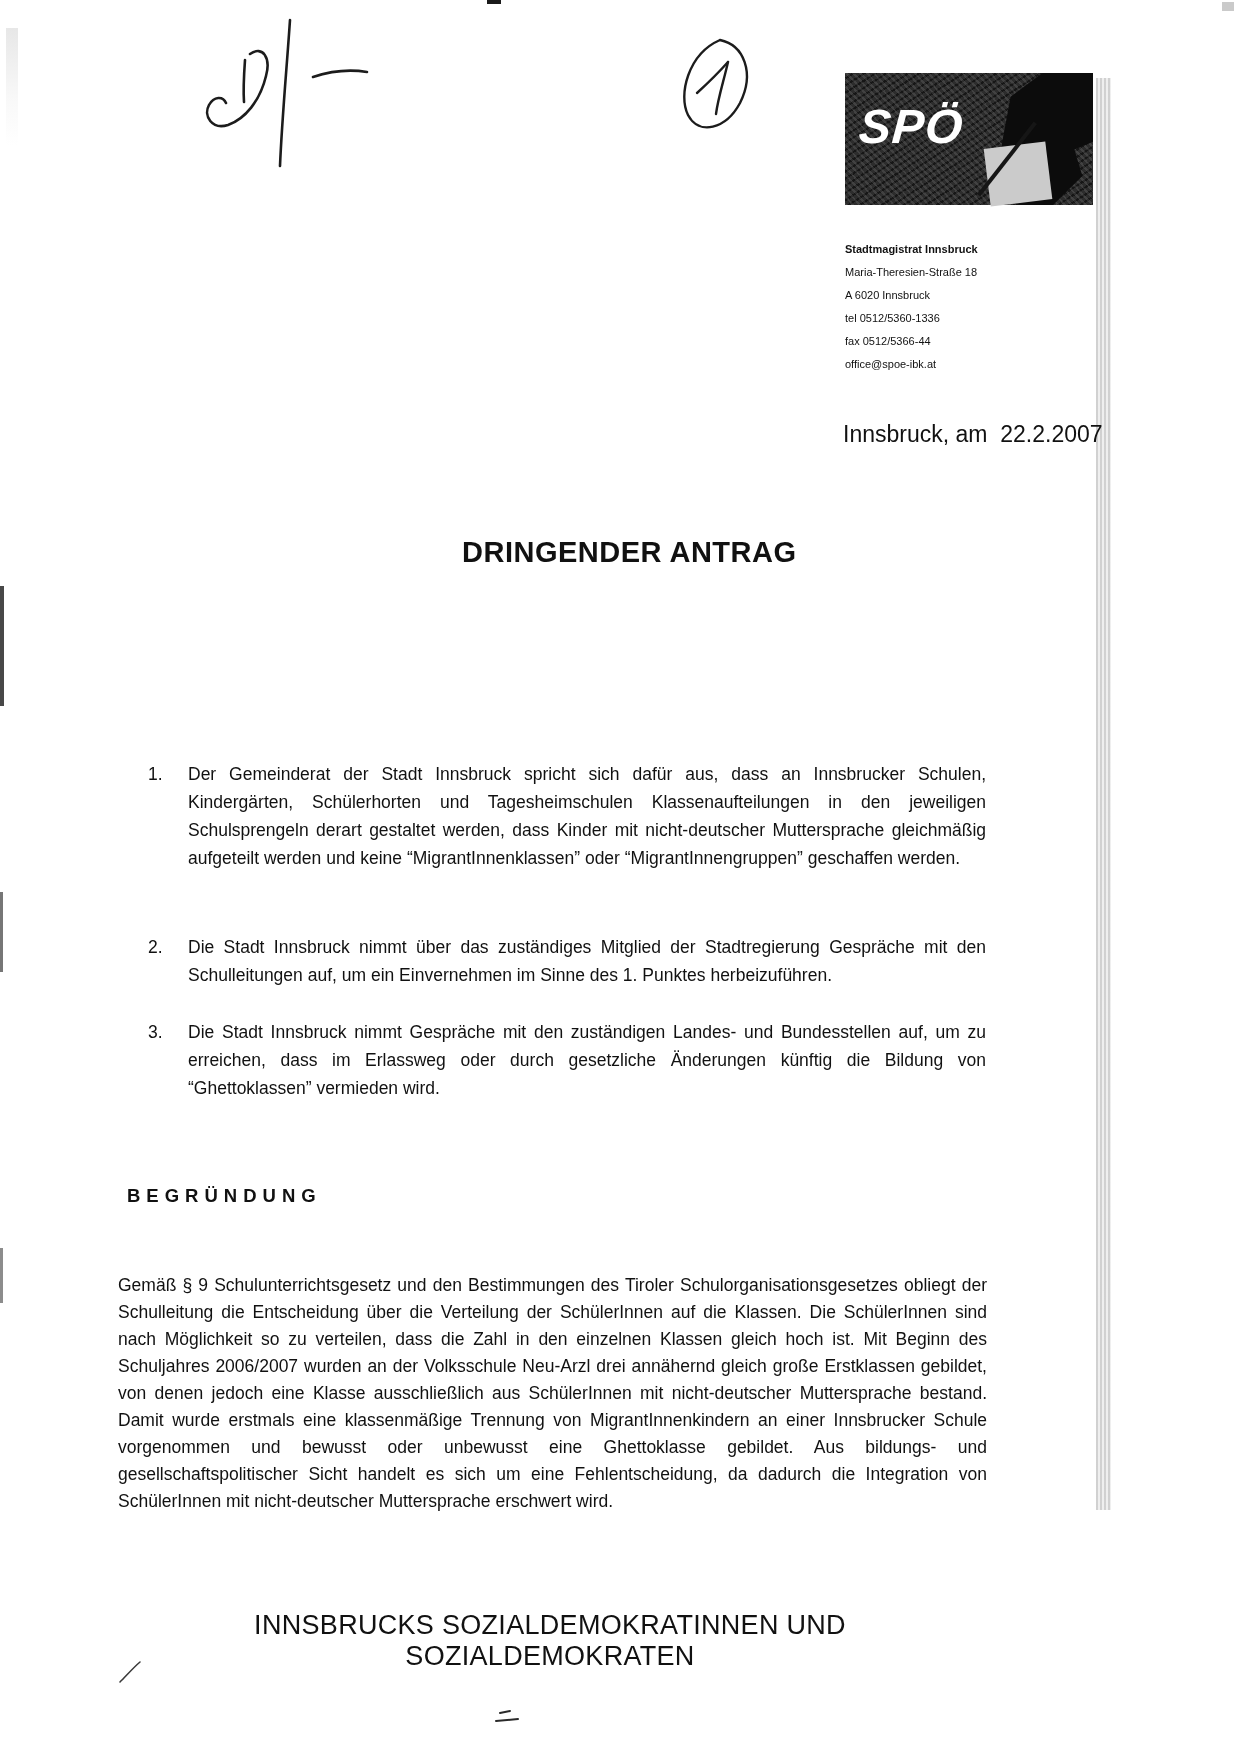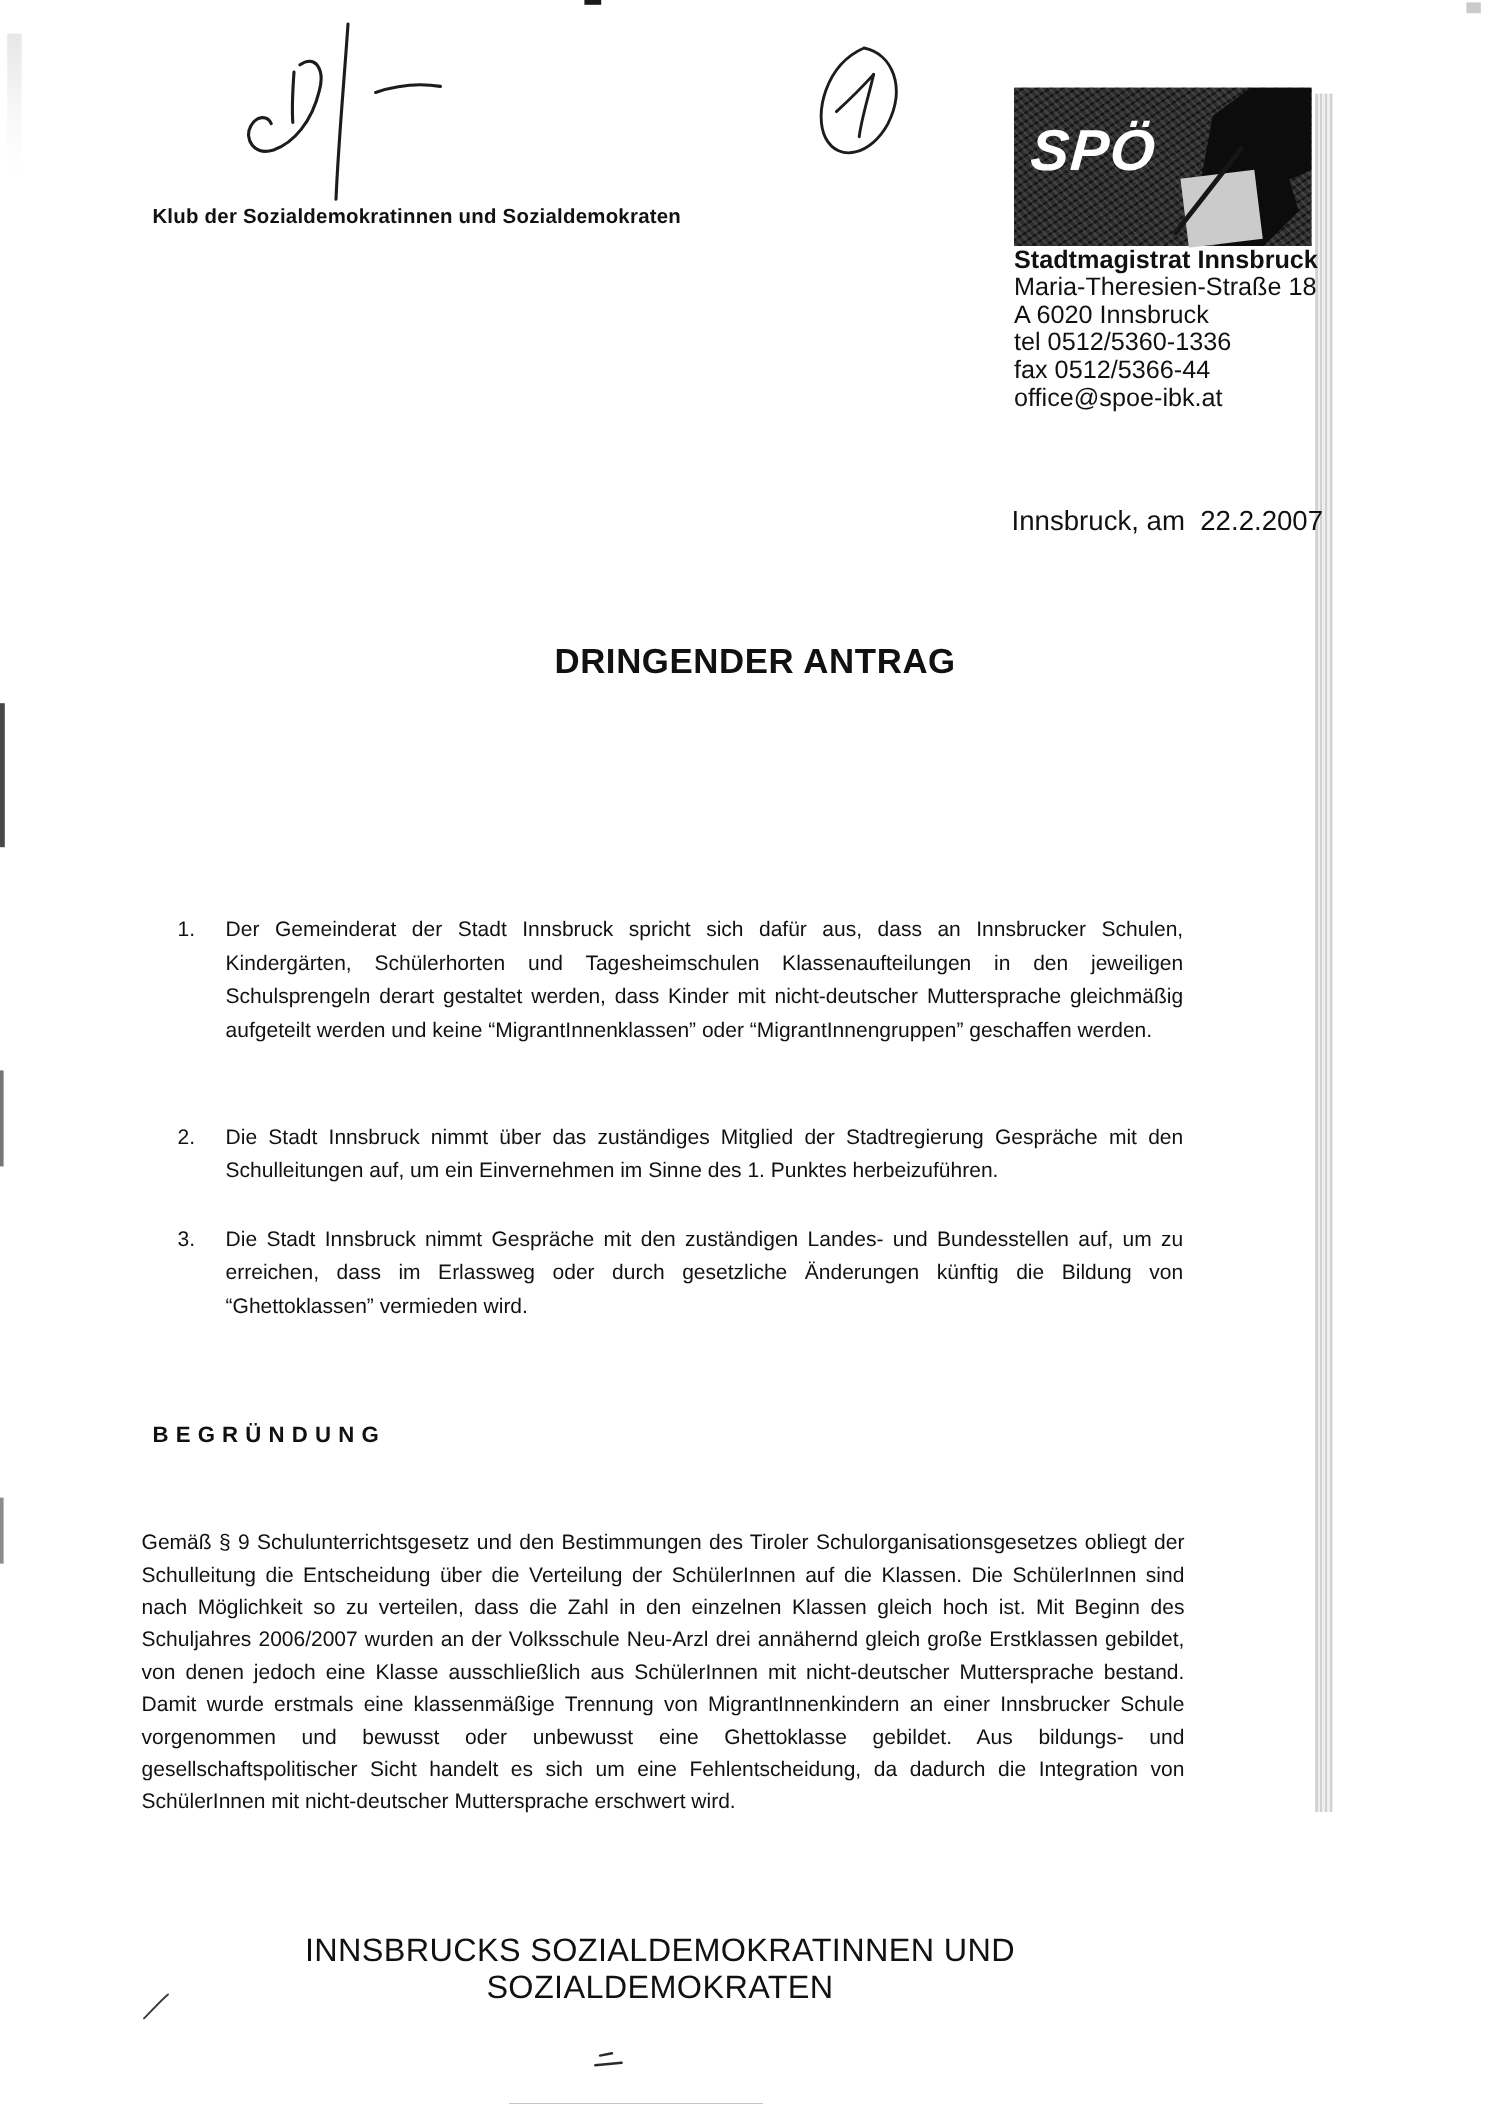--- a/index.html
+++ b/index.html
@@ -25,21 +25,21 @@
   .logo-silhouette{
     left:115px;top:0;width:133px;height:132px;background:#0c0c0c;
     clip-path:polygon(38% 18%, 62% 0, 100% 0, 100% 52%, 86% 58%, 92% 78%, 70% 100%, 42% 100%, 30% 62%);
   }
   .logo-square{left:142px;top:72px;width:62px;height:58px;background:#cbcbcb;transform:rotate(-7deg);}
   .logo-stick{left:160px;top:40px;width:4px;height:92px;background:#161616;transform:rotate(38deg);}
   .logo-text{
     left:14px;top:30px;font-size:48px;font-weight:bold;font-style:italic;
     color:#fff;letter-spacing:1px;transform:skewX(-4deg);line-height:1;
   }
-  .address{left:845px;top:205px;font-size:21px;line-height:23px;}
+  .address{left:845px;top:238px;font-size:11px;line-height:23px;}
   .address .org{font-weight:bold;}
   .dateline{left:843px;top:421px;font-size:23px;white-space:pre-wrap;}
   
   .doc-title{left:462px;top:536px;font-size:29px;font-weight:bold;letter-spacing:.5px;text-align:right;}
   .intro{left:118px;top:662px;width:874px;font-size:17.5px;line-height:28px;text-align:justify;}
   .list-item{display:flex;}
   .li-num{width:40px;flex:0 0 40px;font-size:17.5px;line-height:28px;}
   .li-text{width:798px;font-size:17.5px;line-height:28px;text-align:justify;}
   .item1{left:148px;top:760px;}
   .item2{left:148px;top:933px;}
@@ -72,21 +72,20 @@
 
   <svg class="abs hand" style="left:190px;top:10px" width="200" height="165" viewBox="0 0 200 165">
     <g fill="none" stroke="#1c1c1c" stroke-width="2.6" stroke-linecap="round">
       <path d="M 55 50 C 54 64, 53 78, 54 92"></path>
       <path d="M 60 44 C 73 35, 81 48, 76 66 C 70 91, 55 109, 38 115 C 22 120, 13 106, 19 95 C 24 86, 33 86, 36 93"></path>
       <path d="M 100 10 C 97 55, 92 108, 90 156"></path>
       <path d="M 123 67 C 141 61, 159 59, 177 62"></path>
     </g>
   </svg>
 
-  <div class="abs club-name">Klub der Sozialdemokratinnen und Sozialdemokraten</div>
 
   <svg class="abs hand" style="left:675px;top:35px" width="90" height="100" viewBox="0 0 90 100">
     <g fill="none" stroke="#1c1c1c" stroke-width="2.4" stroke-linecap="round">
       <path d="M 45 5 C 69 10, 80 38, 65 68 C 51 94, 24 101, 13 80 C 3 60, 13 19, 45 5"></path>
       <path d="M 22 58 C 33 48, 45 36, 53 27"></path>
       <path d="M 53 27 C 49 45, 43 63, 41 79"></path>
     </g>
   </svg>
 
   <div class="abs logo">

